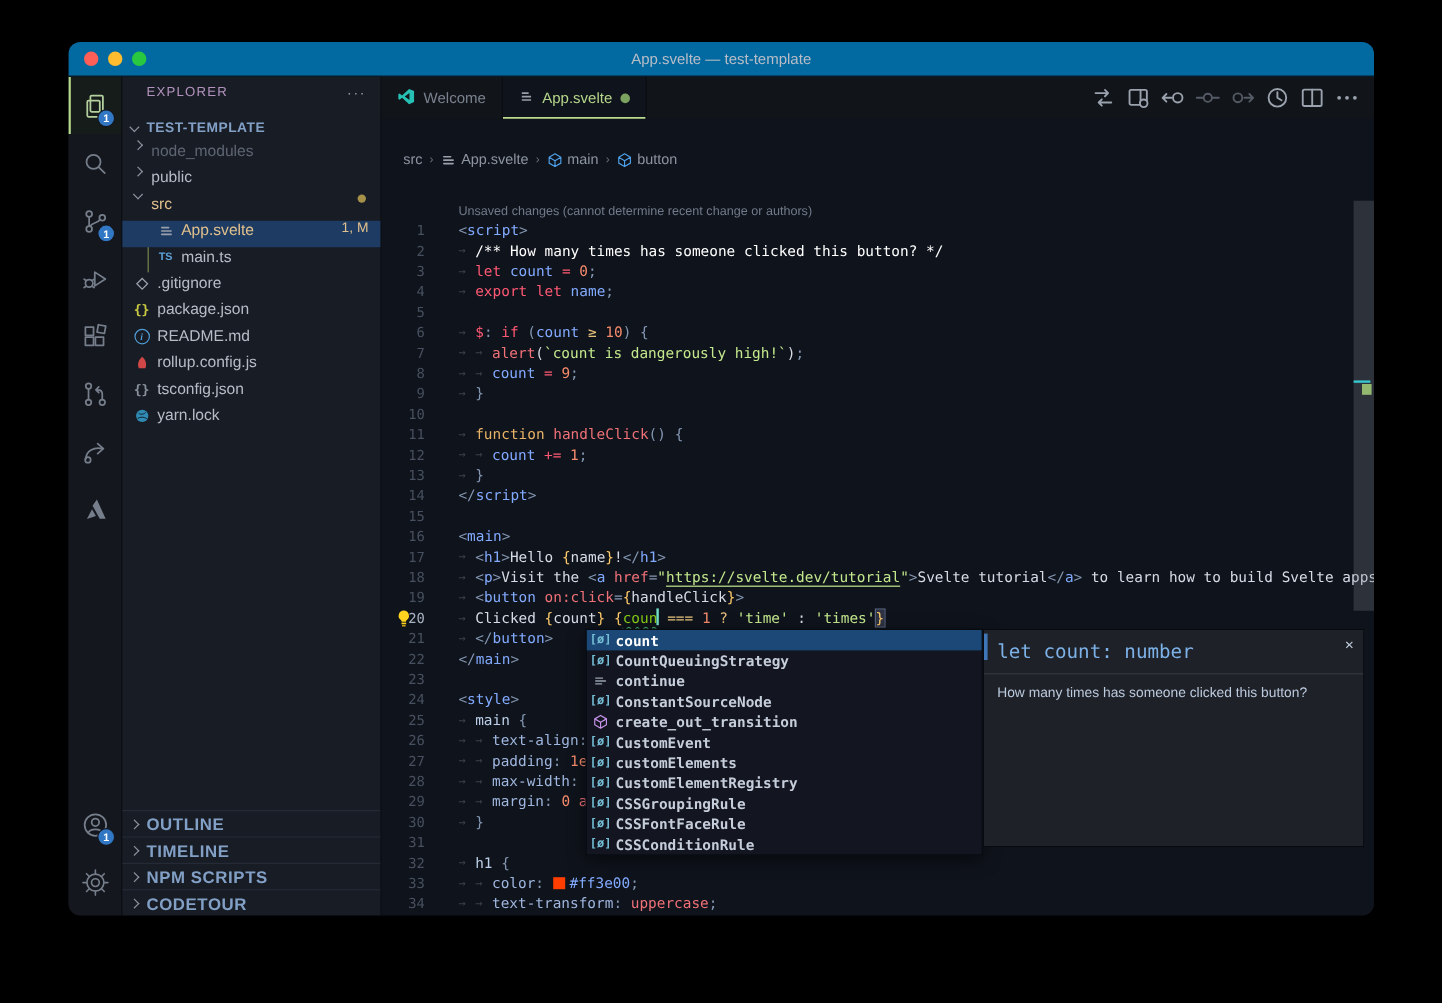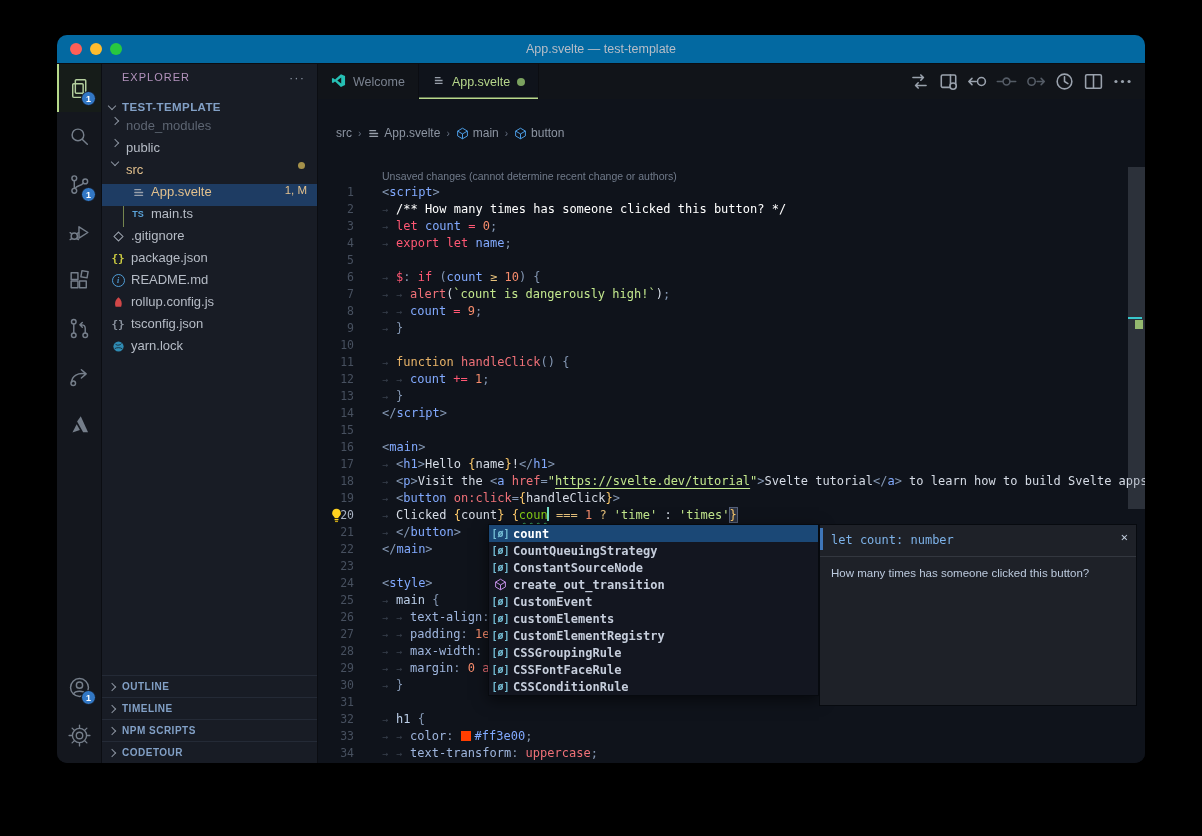--- a/index.html
+++ b/index.html
@@ -31,21 +31,21 @@
   .trow.sel{background:#1e3c63;}
   .trow.dim .t-label{color:#5d6572;}
   .trow.mod .t-label{color:#e2c08d;}
   .t-ic{width:16px;height:16px;flex:none;display:flex;align-items:center;justify-content:center;}
   .t-label{white-space:nowrap;}
   .t-badge{margin-left:auto;padding-right:10px;font-size:11.5px;color:#e2c08d;}
   .t-dot{margin-left:auto;margin-right:12px;width:7px;height:7px;border-radius:50%;background:#a5914a;}
   .chev{width:5px;height:5px;border-right:1.4px solid #8a929e;border-bottom:1.4px solid #8a929e;transform:rotate(-45deg);margin:0 3px 0 2px;flex:none;}
   .chev.down{transform:rotate(45deg);margin-top:-3px;}
   .sb-spacer{flex:1;}
-  .sb-sec{height:21px;flex:none;border-top:1px solid #242a36;display:flex;align-items:center;gap:4px;padding-left:5px;font-weight:700;font-size:10px;letter-spacing:.5px;color:#82a0c6;cursor:pointer;}
+  .sb-sec{height:21px;flex:none;border-top:1px solid #242a36;display:flex;align-items:center;gap:4px;padding-left:5px;font-weight:700;font-size:14px;letter-spacing:.5px;color:#82a0c6;cursor:pointer;}
   
   .editor{flex:1;display:flex;flex-direction:column;min-width:0;background:#0f131b;gap:24px;}
   .tabbar{height:35px;flex:none;background:#111419;display:flex;align-items:stretch;}
   .tab{display:flex;align-items:center;gap:7px;padding:0 13px;font-size:12.5px;color:#7a828f;background:#111419;border-right:1px solid #0b0d12;cursor:pointer;}
   .tab.active{background:#0f131b;color:#b5d68a;box-shadow:inset 0 -1.5px 0 #b9d98c;}
   .tab-dot{width:8px;height:8px;border-radius:50%;background:#7ba25f;}
   .ed-actions{margin-left:auto;display:flex;align-items:center;gap:8px;padding-right:12px;color:#9aa2ad;}
   .ea{width:21px;height:21px;display:flex;align-items:center;justify-content:center;cursor:pointer;}
   .ea.dim{color:#545b65;}
   .breadcrumb{height:20px;flex:none;display:flex;align-items:center;gap:6px;padding-left:18px;font-size:12px;color:#8d95a2;}
@@ -76,21 +76,21 @@
   
   .suggest{position:absolute;left:170px;top:357px;display:flex;align-items:flex-start;z-index:6;}
   .sg-list{width:329px;background:#131620;border:1px solid #070a0f;box-shadow:0 4px 14px rgba(0,0,0,.55);}
   .sg-row{height:17px;display:flex;align-items:center;gap:4px;padding:0 3px;color:#c6cedc;font-size:12px;font-weight:700;cursor:pointer;}
   .sg-row.sel{background:#1b4876;color:#fff;}
   .sg-ic{width:17px;flex:none;text-align:center;font-size:10px;display:flex;align-items:center;justify-content:center;}
   .sg-ic.variable{color:#74bdd4;font-family:"DejaVu Sans Mono",monospace;}
   .sg-ic svg{width:13px;height:13px;}
   .sg-docs{width:318px;height:182px;background:#1e2128;border:1px solid #070a0f;position:relative;box-sizing:border-box;}
   .sg-docs::before{content:"";position:absolute;left:0;top:3px;width:3px;height:22px;background:#3f76b8;}
-  .sg-docs-head{padding:8px 22px 9px 11px;color:#7db2e8;font-family:"DejaVu Sans Mono",monospace;font-size:12px;border-bottom:1px solid #33373f;}
+  .sg-docs-head{padding:8px 22px 9px 11px;color:#7db2e8;font-family:"DejaVu Sans Mono",monospace;font-size:16px;border-bottom:1px solid #33373f;}
   .sg-docs-body{padding:10px 11px;color:#bccade;font-family:"Liberation Sans",sans-serif;font-size:11.5px;}
   .sg-close{position:absolute;top:5px;right:8px;color:#c3cede;font-size:12px;cursor:pointer;font-family:"DejaVu Sans Mono",monospace;}
   
   .ic-ts{font-size:9px;font-weight:700;color:#5ba3d8;}
   .ic-braces{font-size:11px;font-weight:700;font-family:"DejaVu Sans Mono",monospace;}
   .ic-braces.y{color:#cbcb41;}.ic-braces.g{color:#8a929e;}
   .ic-info{width:11px;height:11px;border:1.2px solid #4f9cd6;border-radius:50%;color:#4f9cd6;font-size:8px;font-weight:700;display:flex;align-items:center;justify-content:center;font-family:"Liberation Serif",serif;font-style:italic;}
 </style>
 </head>
 <body>
@@ -459,20 +459,28 @@
             <div class="sg-list" id="sg-list">
                 <div class="sg-row sel">
                   <span class="sg-ic variable">[ø]</span>
                   <div>count</div>
                 </div>
                 <div class="sg-row">
                   <span class="sg-ic variable">[ø]</span>
                   <div>CountQueuingStrategy</div>
                 </div>
                 <div class="sg-row">
+                  <span class="sg-ic" style="color:#9aa2b0">
+                    <svg viewBox="0 0 16 16" fill="none" stroke="currentColor" stroke-width="1.4" stroke-linecap="round" stroke-linejoin="round">
+                      <path d="M3 5h7 M3 8h10 M3 11h6"></path>
+                    </svg>
+                  </span>
+                  <div>continue</div>
+                </div>
+                <div class="sg-row">
                   <span class="sg-ic variable">[ø]</span>
                   <div>ConstantSourceNode</div>
                 </div>
                 <div class="sg-row">
                   <span class="sg-ic" style="color:#c792ea">
                     <svg width="13" height="13" viewBox="0 0 16 16" fill="none" stroke="#c792ea" stroke-width="1.2" stroke-linejoin="round">
                       <path d="M8 1.5 L14 5 v6 L8 14.5 L2 11 V5 Z M2 5 L8 8.5 L14 5 M8 8.5 V14.5"></path>
                     </svg>
                   </span>
                   <div>create_out_transition</div>

